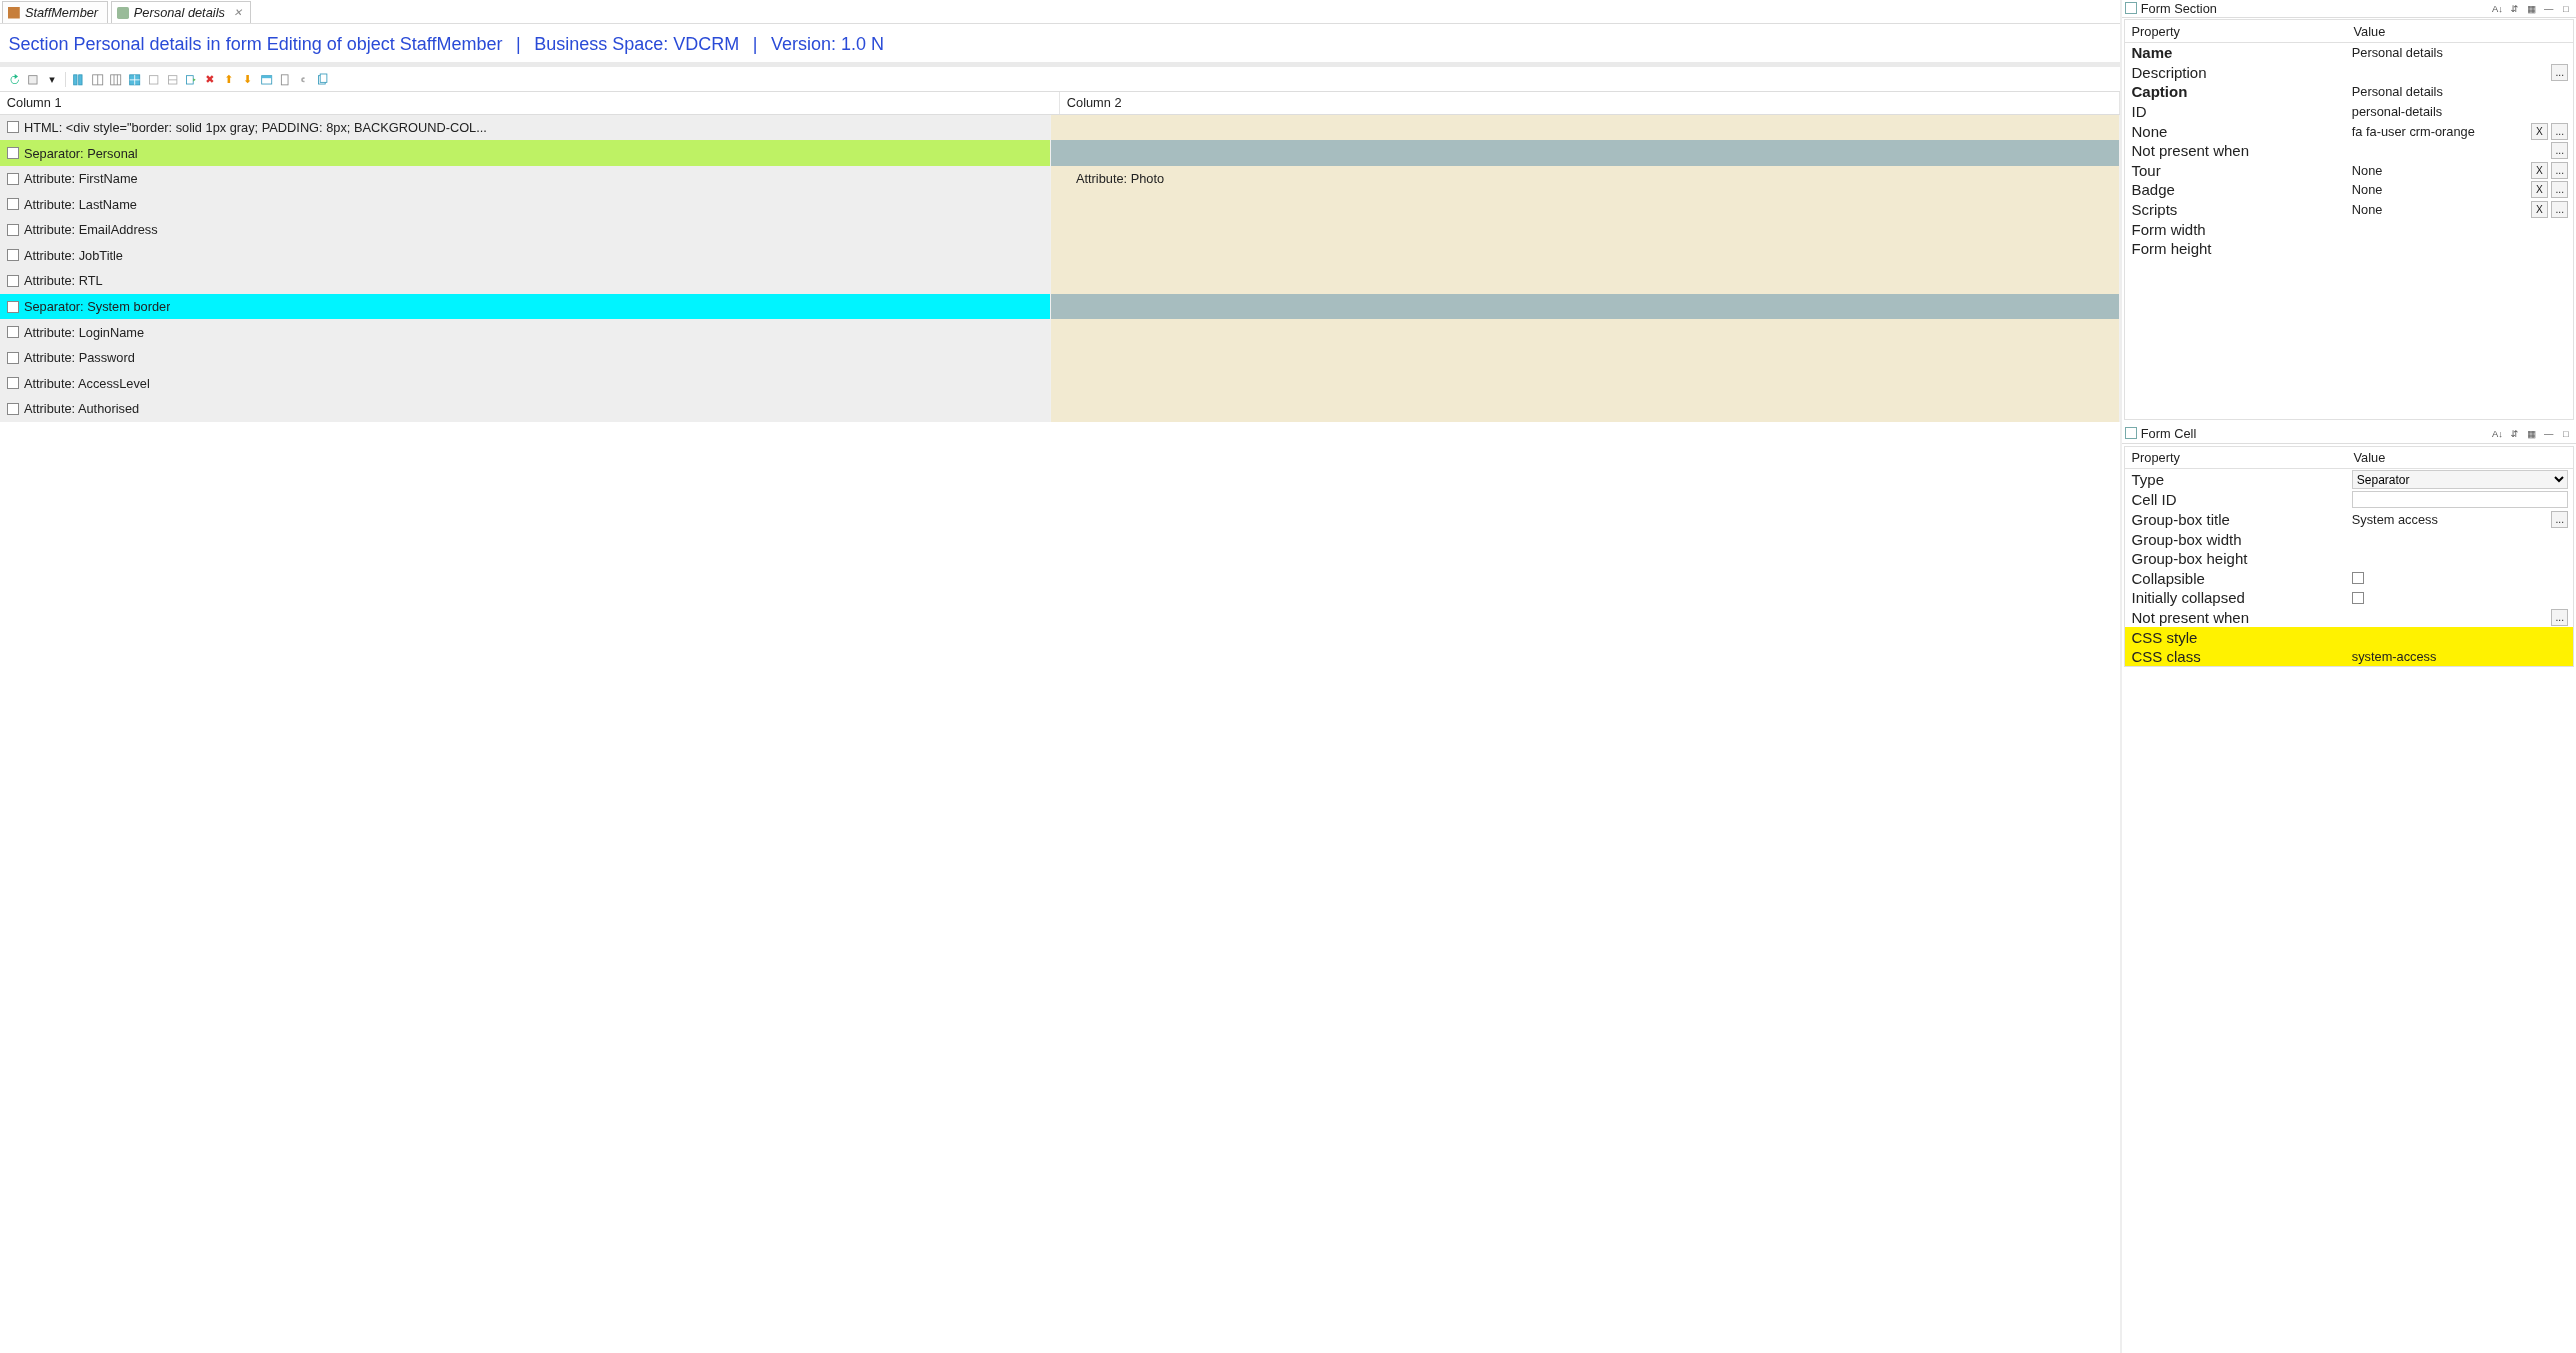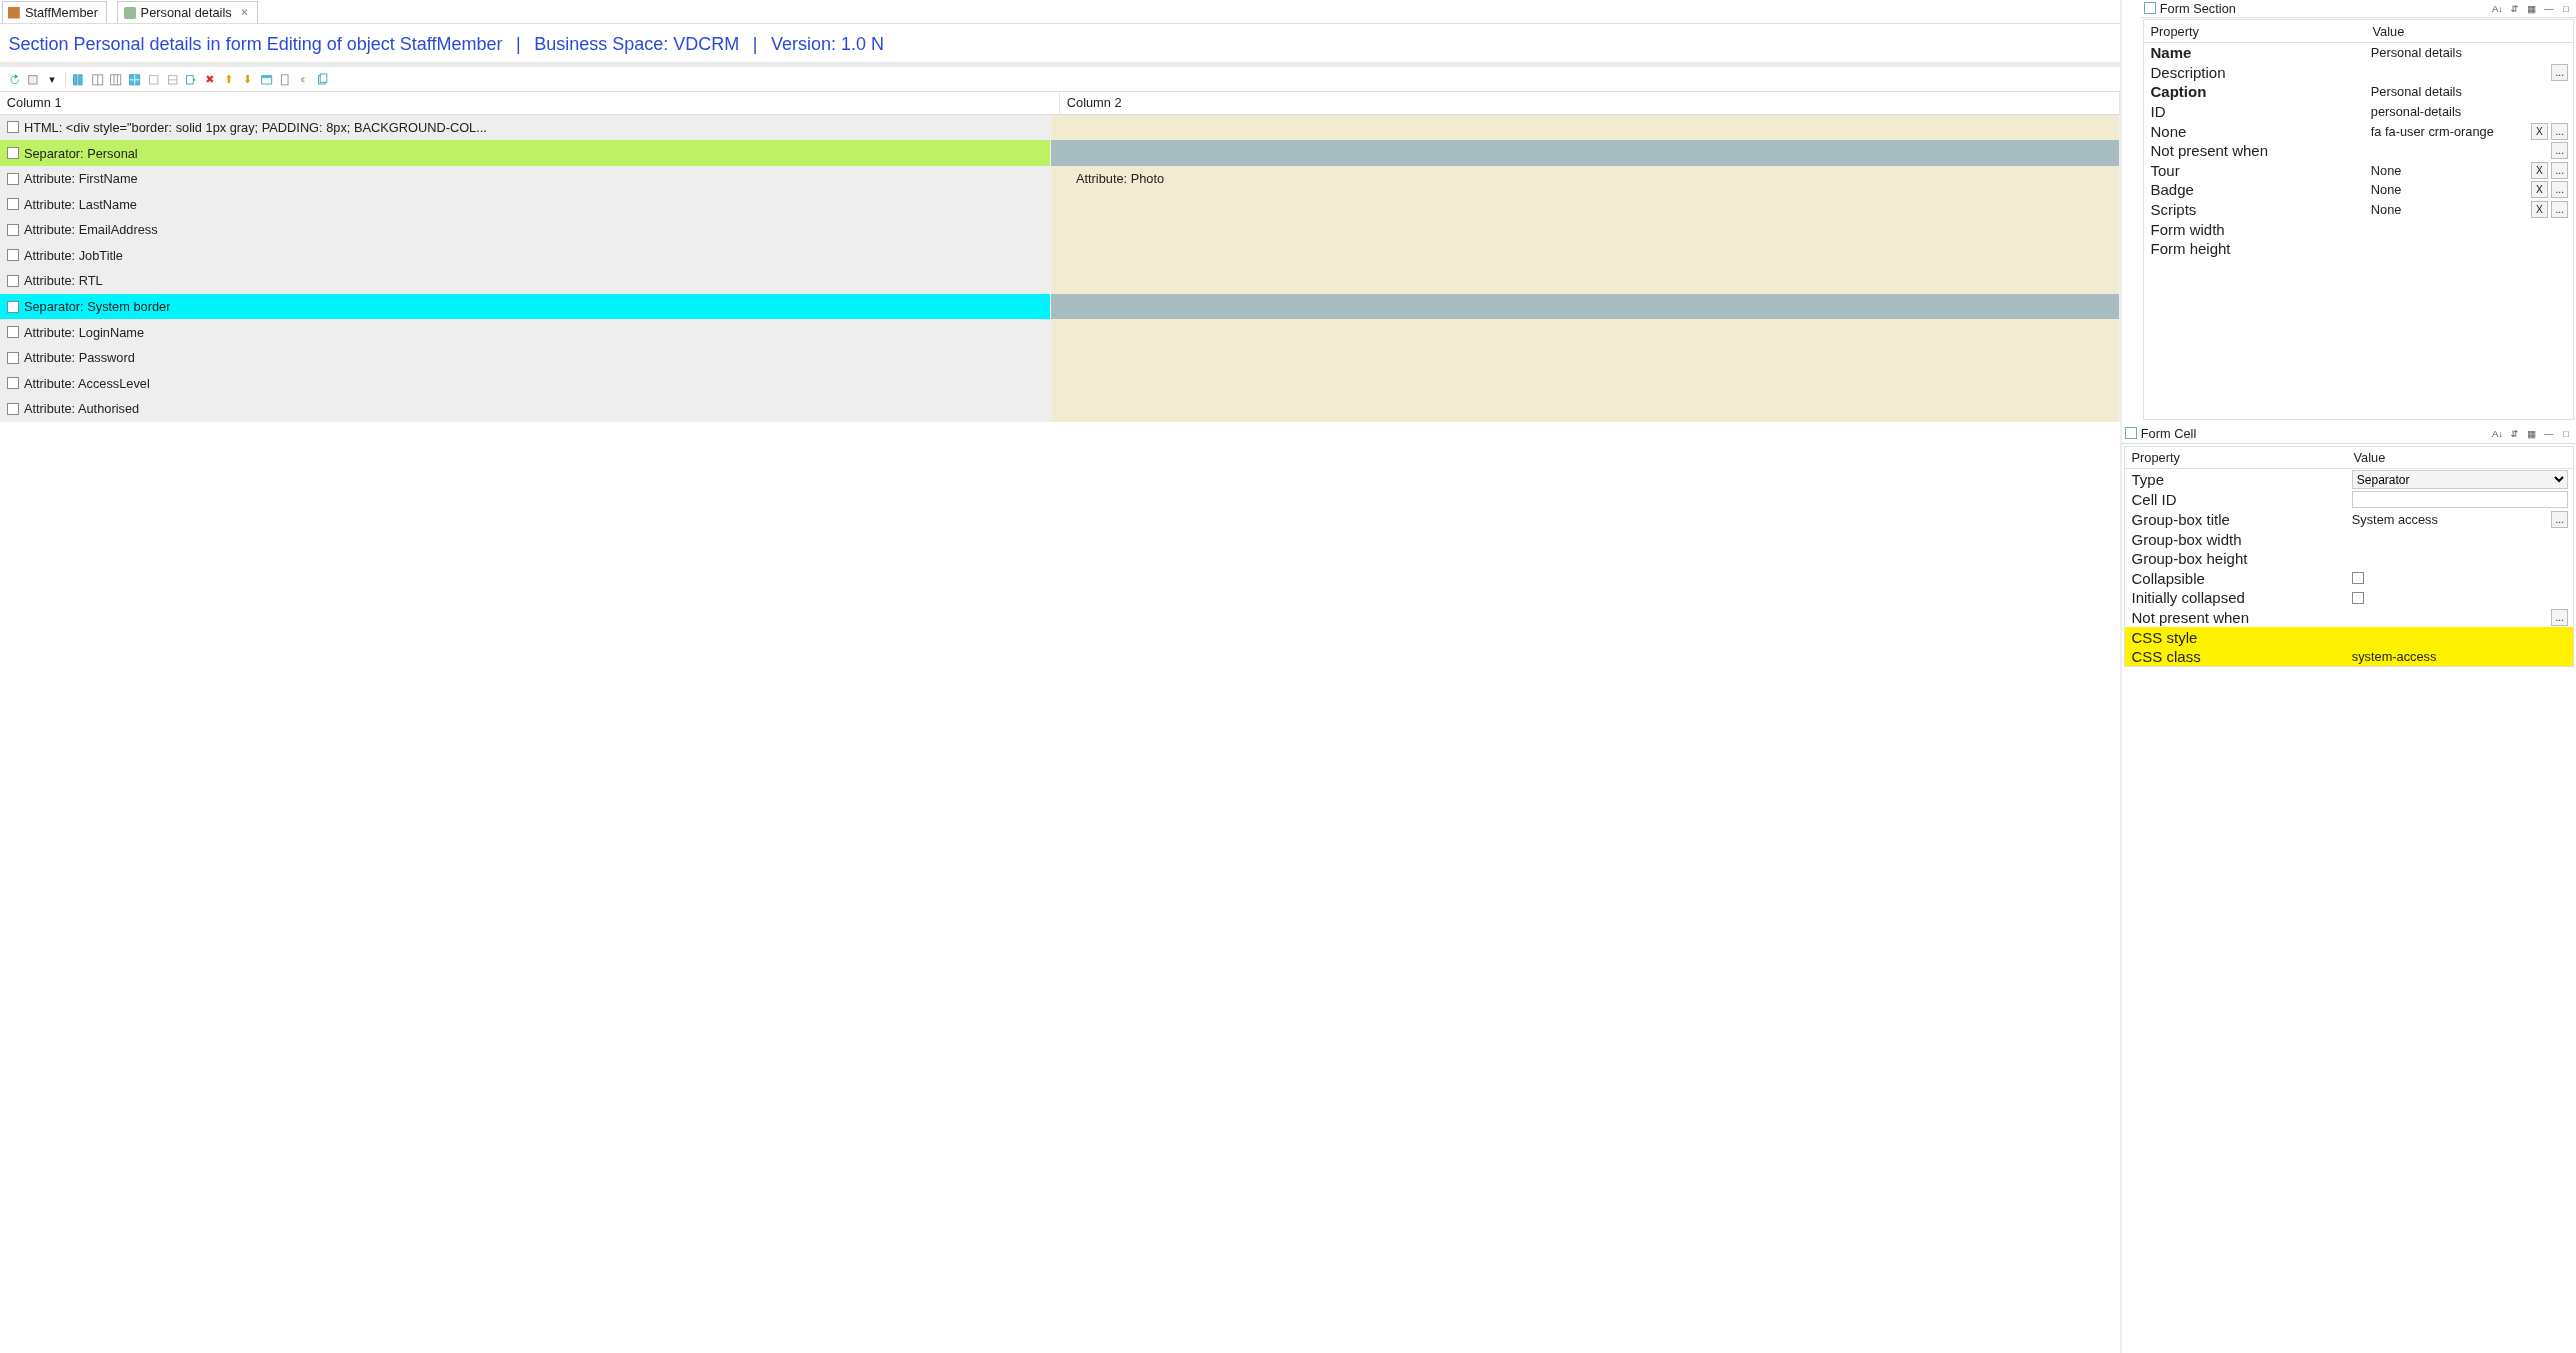--- a/index.html
+++ b/index.html
@@ -3,21 +3,21 @@
 <meta charset="utf-8">
 <style>
   * { box-sizing: border-box; margin: 0; padding: 0; }
   body { font-family: "Segoe UI", Tahoma, sans-serif; font-size: 12.8px; color: #222; background: #fff; overflow: hidden; }
   .app { display: flex; width: 100vw; height: 100vh; }
   .left-pane { flex: 1; display: flex; flex-direction: column; border-right: 2.6px solid #eee; min-width: 0; }
   .right-pane { width: 454px; display: flex; flex-direction: column; }
 
   
   .tabbar { display: flex; align-items: flex-end; height: 24px; border-bottom: 0.9px solid #ddd; padding-left: 1.7px; gap: 0; }
-  .tab { display: flex; align-items: center; height: 22px; padding: 0 8.5px 0 5.1px; border: 0.9px solid #ccc; border-bottom: none; background: #fdfdfd; margin-right: 10px; gap: 5.1px; font-size: 12.8px; }
+  .tab { display: flex; align-items: center; height: 22px; padding: 0 8.5px 0 5.1px; border: 0.9px solid #ccc; border-bottom: none; background: #fdfdfd; margin-right: 3px; gap: 5.1px; font-size: 12.8px; font-style: italic; }
   .tab.active { background: #fff; }
   .tab .ico { width: 12px; height: 12px; display: inline-block; }
   .ico-grid { background: #c77e3a; clip-path: polygon(0 0,100% 0,100% 100%,0 100%); }
   .ico-form { background: #9b9; border-radius: 1.7px; }
   .close-x { font-size: 10.2px; color: #888; margin-left: 3.4px; }
 
   
   .crumb { padding: 10.2px 8.5px 6.8px 8.5px; color: #2a4bd7; font-size: 18px; border-bottom: 5.1px solid #eaeaea; margin-bottom: 1.7px; white-space: nowrap; overflow: hidden; }
   .crumb span.sep { color: #2a4bd7; margin: 0 8.5px; }
 
@@ -55,21 +55,21 @@
   .prop-row > .pk { width: 222px; padding: 0.9px 6.8px; font-size: 15px; }
   .prop-row > .pv { flex: 1; padding: 0.9px 5.1px; font-size: 12.8px; display: flex; align-items: center; gap: 3.4px; }
   .prop-row.bold .pk { font-weight: 600; }
   .btn-small { width: 17px; height: 17px; border: 0.9px solid #bbb; background: #f4f4f4; font-size: 10.2px; display: inline-flex; align-items: center; justify-content: center; cursor: pointer; }
   .btn-dots { width: 17px; height: 17px; border: 0.9px solid #bbb; background: #f4f4f4; font-size: 10.2px; display: inline-flex; align-items: center; justify-content: center; cursor: pointer; }
   .pv .grow-text { flex: 1; }
   .pv input[type=text] { flex: 1; border: 0.9px solid #ccc; height: 17px; padding: 0 3.4px; font-size: 12px; }
   .pv select { flex: 1; border: 0.9px solid #ccc; height: 19px; font-size: 12px; background: #f5f5f5; }
   .pv .checkbox { width: 12px; height: 12px; border: 0.9px solid #888; background: #fff; }
   .highlight { background: #fff200; }
-  .panel.form-section { height: 420px; padding-left: 19px; }
+  .panel.form-section { height: 420px; }
   .panel.form-section .prop-body { height: 376px; overflow: auto; }
   .panel.form-cell { flex: 1; margin-top: 3.4px; }
 </style>
 </head>
 <body>
 
 <div class="app">
   <div class="left-pane">
     <div class="tabbar" id="tabbar">
         <div class="tab">

